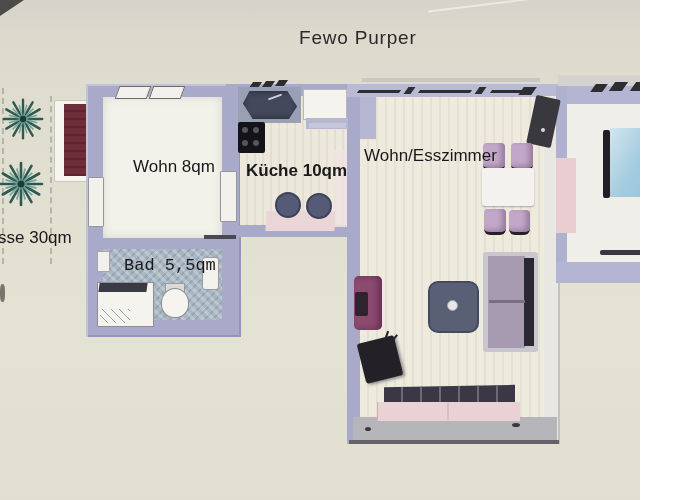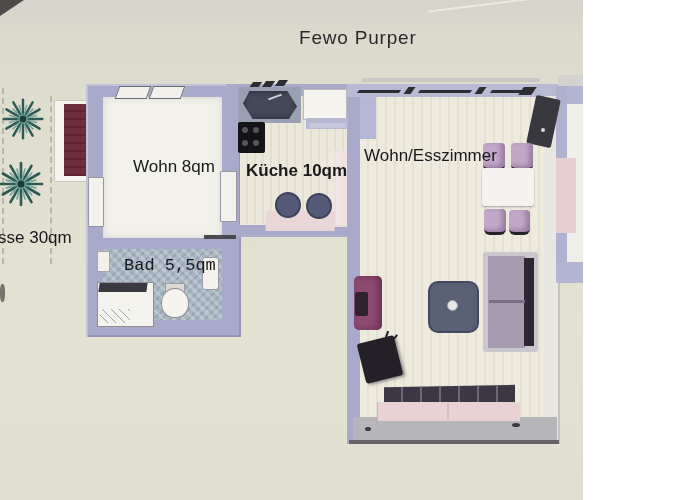--- a/index.html
+++ b/index.html
@@ -1,17 +1,17 @@
 <!DOCTYPE html>
 <html><head>
 <meta charset="utf-8">
 <style>
   html,body{margin:0;padding:0;}
   #paper{
-    position:relative; width:583px; height:500px; overflow:hidden;
+    position:relative; width:640px; height:500px; overflow:hidden;
     font-family:"Liberation Sans", sans-serif;
     background:linear-gradient(180deg,#d5d3ca 0%,#dcdacc 7%,#e0decf 28%,#e4e2d2 65%,#e1dfcf 100%);
   }
   .abs{position:absolute;}
   
   #corner-mark{left:0;top:0;width:24px;height:16px;background:#4c4b49;clip-path:polygon(0 0,100% 0,0 100%);}
   #crease-line{left:428px;top:4px;width:106px;height:2px;background:#efeee1;transform:rotate(-7deg);opacity:.85;}
   #edge-smudge{left:0;top:284px;width:5px;height:18px;background:#77756c;border-radius:40%;}
   
   .room-label{color:#19191b;font-size:17px;white-space:nowrap;z-index:30;}

